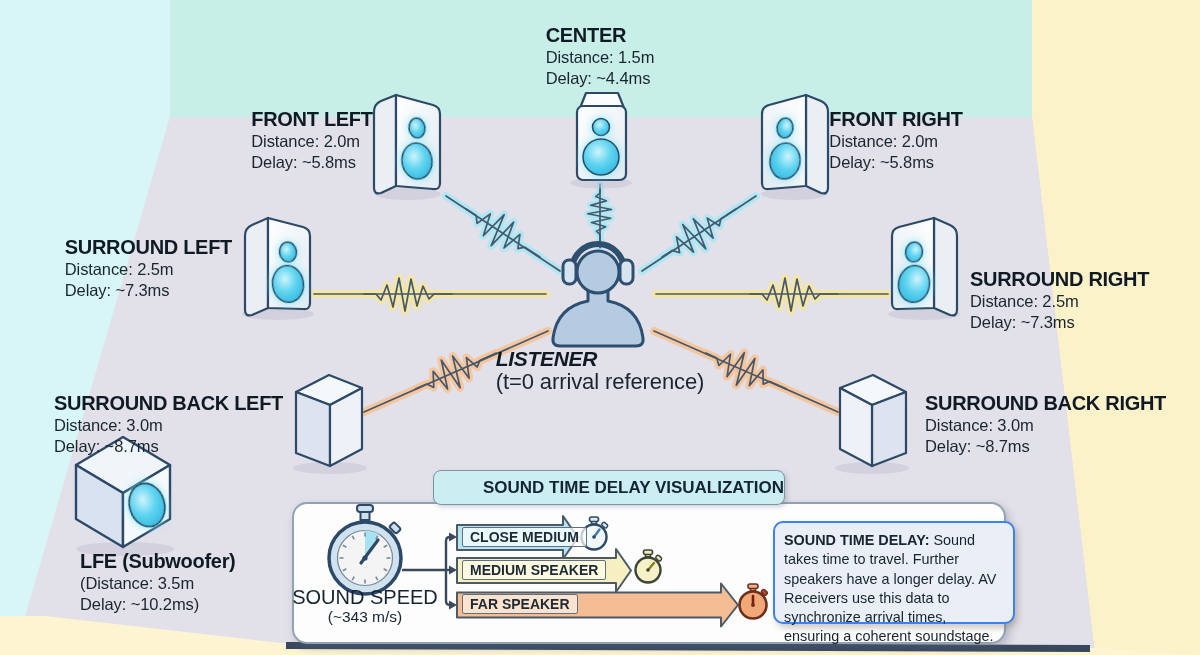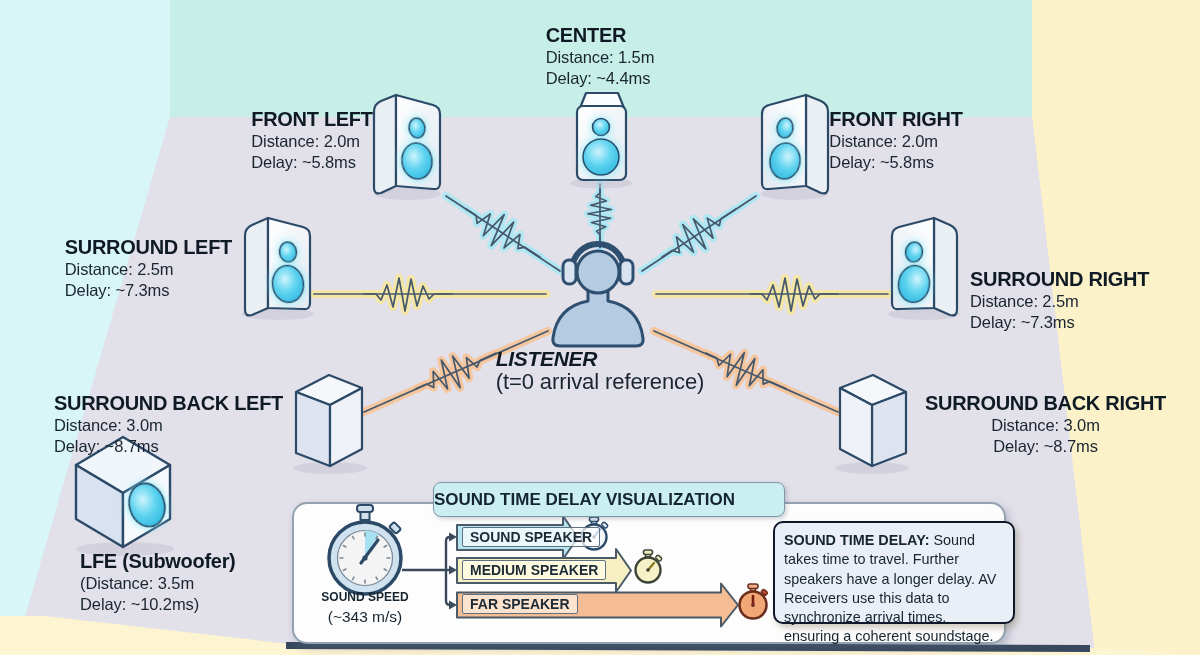--- a/index.html
+++ b/index.html
@@ -8,39 +8,39 @@
   #stage svg{position:absolute;left:0;top:0;}
   #scene-svg{z-index:1;}
   #panel-svg{z-index:5;pointer-events:none;}
 
   .panelbox{position:absolute;left:292px;top:502px;width:710px;height:138px;
     background:#fdfdfd;border:2px solid #93a2b0;border-radius:15px;z-index:4;
     box-shadow:3px 4px 8px rgba(90,100,125,.35);}
   .tab{position:absolute;left:433px;top:470px;width:350px;height:33px;z-index:6;
     background:#cbeef3;border:1.5px solid #7d96a6;border-radius:8px;
     box-shadow:2px 2px 4px rgba(90,100,125,.28);
-    text-align:left;line-height:33px;font-weight:bold;font-size:17px;color:#142531;margin-top:12px;}
+    text-align:right;line-height:33px;font-weight:bold;font-size:17px;color:#142531;}
   .infocard{position:absolute;left:773px;top:521px;width:242px;height:103px;z-index:6;
-    background:#eaeef6;border:2px solid #0f172a;border-radius:10px;
+    background:#eaeef6;border:2px solid #3b82f6;border-radius:10px;
     box-shadow:3px 4px 6px rgba(120,110,80,.35);
     padding:8px 9px;box-sizing:border-box;font-size:14.4px;line-height:19.3px;color:#16242f;}
   .infocard b{font-weight:bold;}
 
   .lbl{position:absolute;z-index:7;color:#1a2530;font-size:16.5px;line-height:21px;letter-spacing:-.1px;}
   .lbl .nm{font-weight:bold;font-size:20px;line-height:24px;color:#0f1a24;letter-spacing:-.3px;}
   .ctr{transform:translateX(-50%);text-align:left;}
   .ral{text-align:left;}
 
   .chip{position:absolute;z-index:7;background:rgba(255,255,255,.72);
     border:1.3px solid #5f7080;border-radius:2px;padding:1px 7px;
     font-weight:bold;font-size:14px;color:#1c2a36;white-space:nowrap;}
 
   .speedlbl{position:absolute;z-index:7;text-align:center;transform:translateX(-50%);
     color:#16242f;font-size:15.5px;line-height:19px;}
-  .speedlbl .sl1{font-weight:bold;font-size:12px;}
+  .speedlbl .sl1{font-weight:normal;font-size:20px;}
 </style>
 </head>
 <body>
 
 <div id="stage">
 
 <svg id="scene-svg" width="1200" height="655" viewBox="0 0 1200 655">
   <defs>
     <radialGradient id="drv" cx="42%" cy="36%" r="80%">
       <stop offset="0%" stop-color="#cdf4fc"></stop>
@@ -292,38 +292,38 @@
   <div>Distance: 2.5m</div>
   <div>Delay: ~7.3ms</div>
 </div>
 
 <div class="lbl ral" style="right:917px;top:391px;">
   <div class="nm">SURROUND BACK LEFT</div>
   <div>Distance: 3.0m</div>
   <div>Delay: ~8.7ms</div>
 </div>
 
-<div class="lbl" style="left:925px;top:391px;text-align:center;">
+<div class="lbl" style="left:925px;top:391px;">
   <div class="nm">SURROUND BACK RIGHT</div>
   <div>Distance: 3.0m</div>
   <div>Delay: ~8.7ms</div>
 </div>
 
 <div class="lbl" style="left:80px;top:549px;">
   <div class="nm">LFE (Subwoofer)</div>
   <div>(Distance: 3.5m</div>
   <div>Delay: ~10.2ms)</div>
 </div>
 
 <div class="lbl ctr" style="left:600px;top:347px;">
   <div class="nm" style="font-size:21px;font-style:italic;">LISTENER</div>
   <div style="font-size:22px;">(t=0 arrival reference)</div>
 </div>
 
-<div class="chip" style="left:462px;top:527px;">SOUND SPEAKER</div>
+<div class="chip" style="left:462px;top:527px;">CLOSE MEDIUM</div>
 <div class="chip" style="left:462px;top:560px;background:rgba(255,252,230,.8);">MEDIUM SPEAKER</div>
 <div class="chip" style="left:462px;top:594px;background:rgba(255,236,220,.8);">FAR SPEAKER</div>
 
 <div class="speedlbl" style="left:365px;top:588px;">
   <div class="sl1">SOUND SPEED</div>
   <div>(~343 m/s)</div>
 </div>
 
 </div>
 

